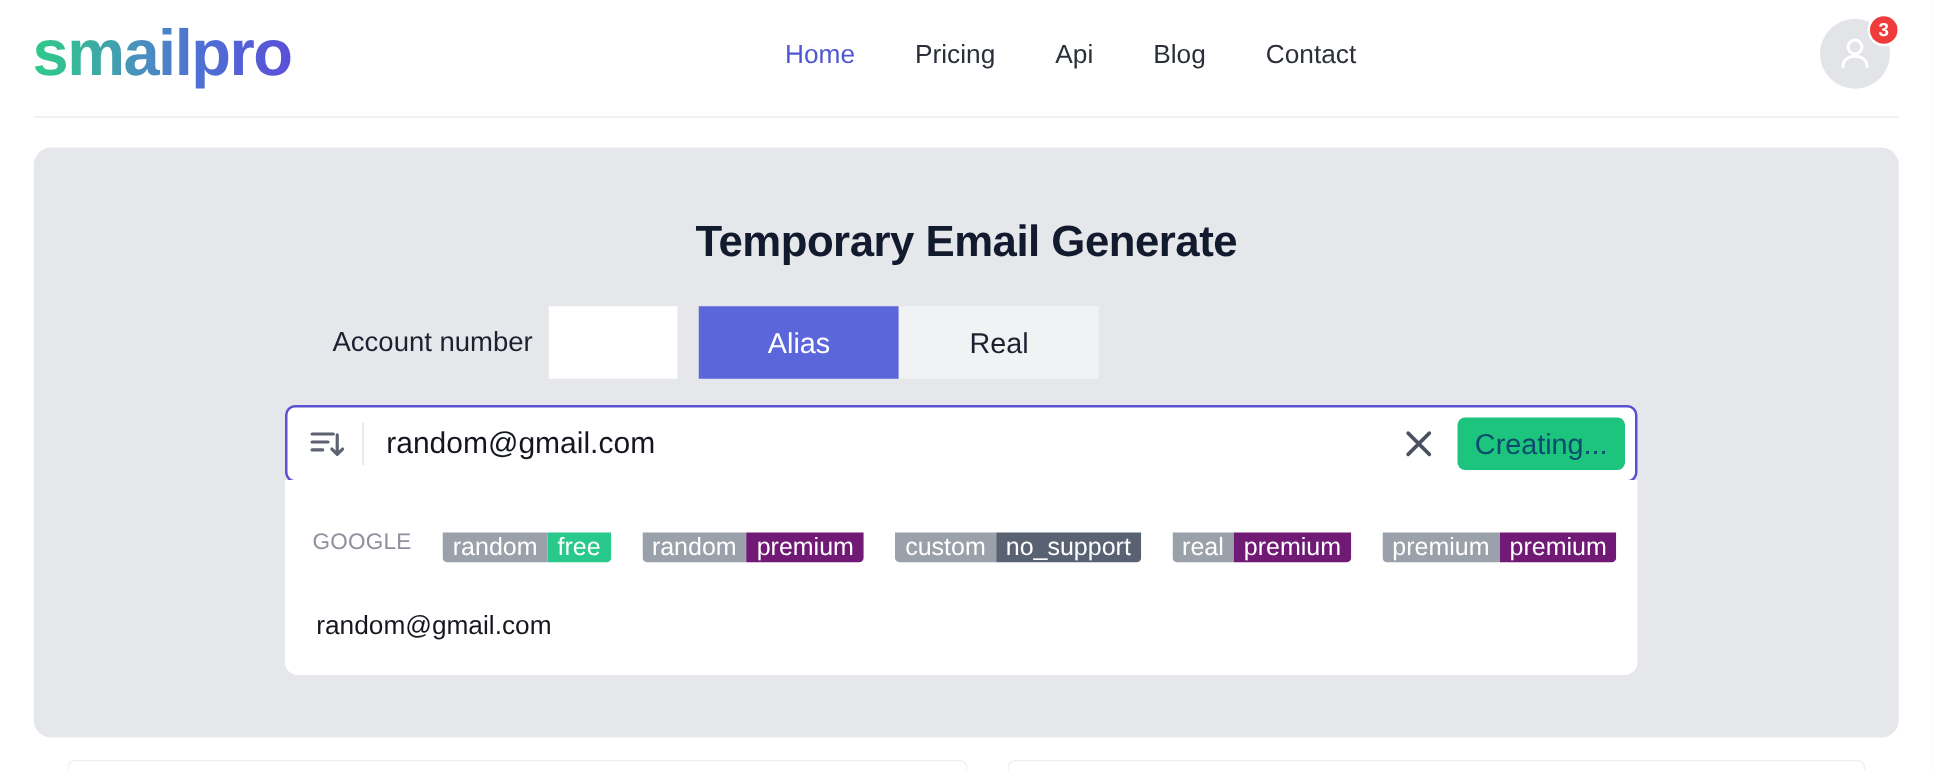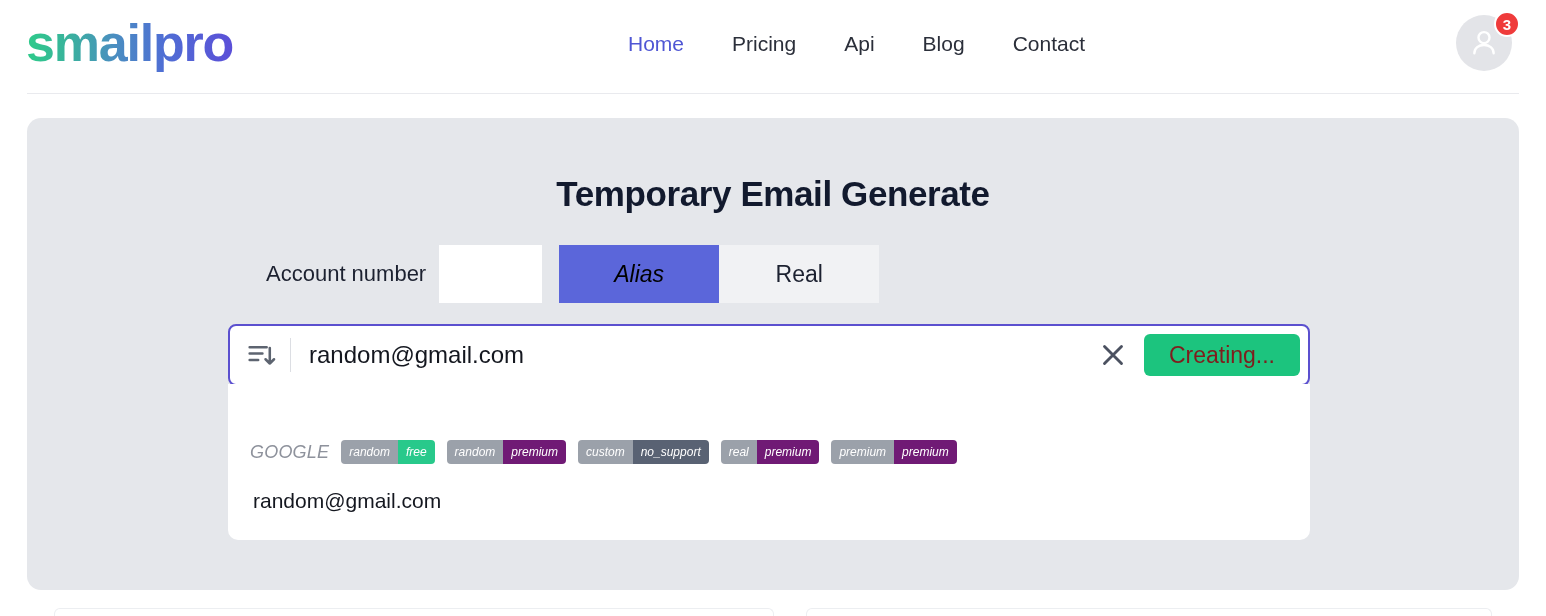--- a/index.html
+++ b/index.html
@@ -153,21 +153,21 @@
   .seg-btn {
     width: 160px;
     display: flex;
     align-items: center;
     justify-content: center;
     font-size: 23px;
     cursor: pointer;
     border: none;
     font-family: "Liberation Sans", sans-serif;
   }
-  .seg-btn.active { background: #5b66da; color: #000000; font-style: italic; }
+  .seg-btn.active { background: #5b66da; color: #ffffff; }
   .seg-btn.inactive { background: #f1f2f4; color: #1c2130; }
 
   
   .email-box {
     position: absolute;
     left: 201px; top: 206px;
     width: 1082px; height: 62px;
     background: #ffffff;
     border: 2px solid #5b50cf;
     border-radius: 8px;
@@ -192,61 +192,61 @@
     color: #14171f;
   }
   .clear-icon {
     width: 34px; height: 34px;
     margin-right: 14px;
     flex: 0 0 auto;
     cursor: pointer;
   }
   .create-btn {
     background: #1cc47e;
-    color: #7f1d1d;
+    color: #0c4a6e;
     border: none;
     border-radius: 6px;
     height: 42px;
-    padding: 0 25px;
+    padding: 0 14px;
     font-size: 23px;
     font-family: "Liberation Sans", sans-serif;
     cursor: pointer;
     white-space: nowrap;
   }
 
   
   .dropdown {
     position: absolute;
     left: 201px; top: 266px;
     width: 1082px; height: 156px;
     background: #ffffff;
     border-bottom-left-radius: 10px;
     border-bottom-right-radius: 10px;
   }
   .tag-row {
     position: absolute;
-    left: 22px; top: 56px;
-    display: flex;
-    align-items: center;
-    gap: 12px;
-    font-style: italic;
+    left: 22px; top: 32px;
+    display: flex;
+    align-items: center;
+    gap: 25px;
   }
   .tag-group-label {
     font-size: 18px;
     color: #8e929c;
     letter-spacing: 0.2px;
     margin-right: 0px;
   }
   .tag {
     display: flex;
-    height: 24px;
+    height: 34px;
     border-radius: 4px;
     overflow: hidden;
-    font-size: 12px;
+    font-size: 20px;
     line-height: 24px;
+    align-items: flex-end;
   }
   .tag .k {
     background: #9ba1aa;
     color: #ffffff;
     padding: 0 8px;
   }
   .tag .v {
     color: #ffffff;
     padding: 0 8px;
   }

